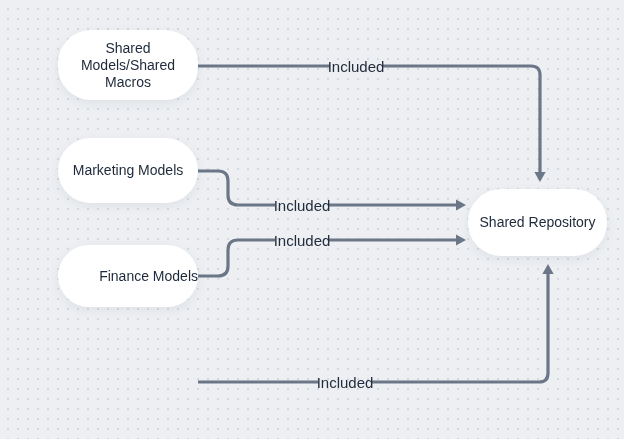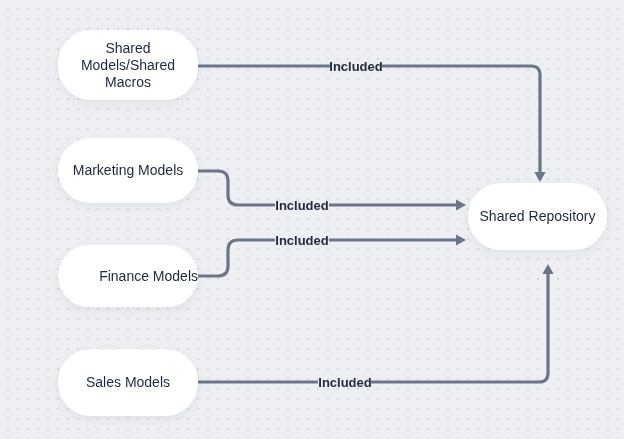--- a/index.html
+++ b/index.html
@@ -45,27 +45,27 @@
     font-size: 14px;
     font-weight: 500;
     line-height: 17px;
     white-space: pre-line;
     box-shadow: 0 3px 10px rgba(100, 116, 139, 0.10);
   }
   .node-shared-models { left: 58px;  top: 30px;  width: 140px; height: 70px; }
   .node-marketing     { left: 58px;  top: 138px; width: 140px; height: 65px; }
   .node-finance       { left: 58px;  top: 245px; width: 140px; height: 62px; justify-content: flex-end; }
   .node-sales         { left: 58px;  top: 349px; width: 140px; height: 67px; }
-  .node-repository    { left: 468px; top: 183px; width: 139px; height: 67px; }
+  .node-repository    { left: 468px; top: 189px; width: 139px; height: 67px; }
   .edge-label {
     position: absolute;
     transform: translate(-50%, -50%);
     color: #222e3e;
-    font-size: 13px;
-    font-weight: 700;
+    font-size: 15px;
+    font-weight: 400;
     white-space: nowrap;
   }
   .edge-label-1 { left: 356px; top: 66px;  }
   .edge-label-2 { left: 302px; top: 205px; }
   .edge-label-3 { left: 302px; top: 240px; }
   .edge-label-4 { left: 345px; top: 382px; }
 </style>
 </head>
 <body>
 
@@ -105,23 +105,20 @@
   <div class="node node-shared-models">
     <span>Shared
 Models/Shared
 Macros</span>
   </div>
 
   <div class="node node-finance">
     <span>Finance Models</span>
   </div>
 
-  <div class="node node-sales">
-    <span>Sales Models</span>
-  </div>
 
   <div class="node node-repository">
     <span>Shared Repository</span>
   </div>
 
   <span class="edge-label edge-label-1">Included</span>
   <span class="edge-label edge-label-2">Included</span>
   <span class="edge-label edge-label-3">Included</span>
   <span class="edge-label edge-label-4">Included</span>
 

